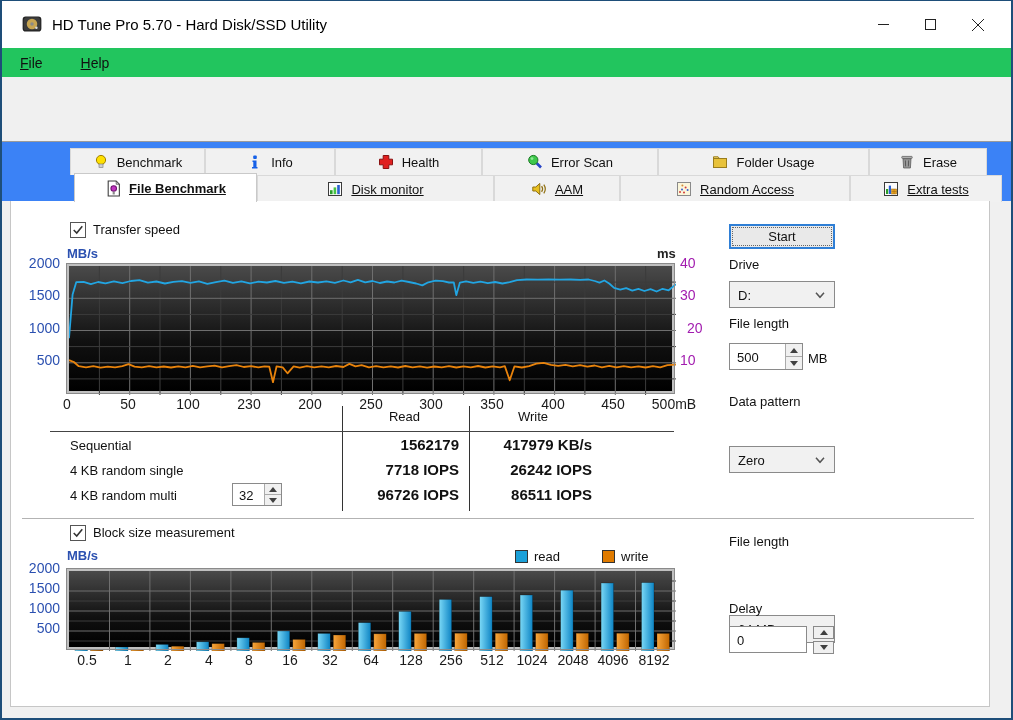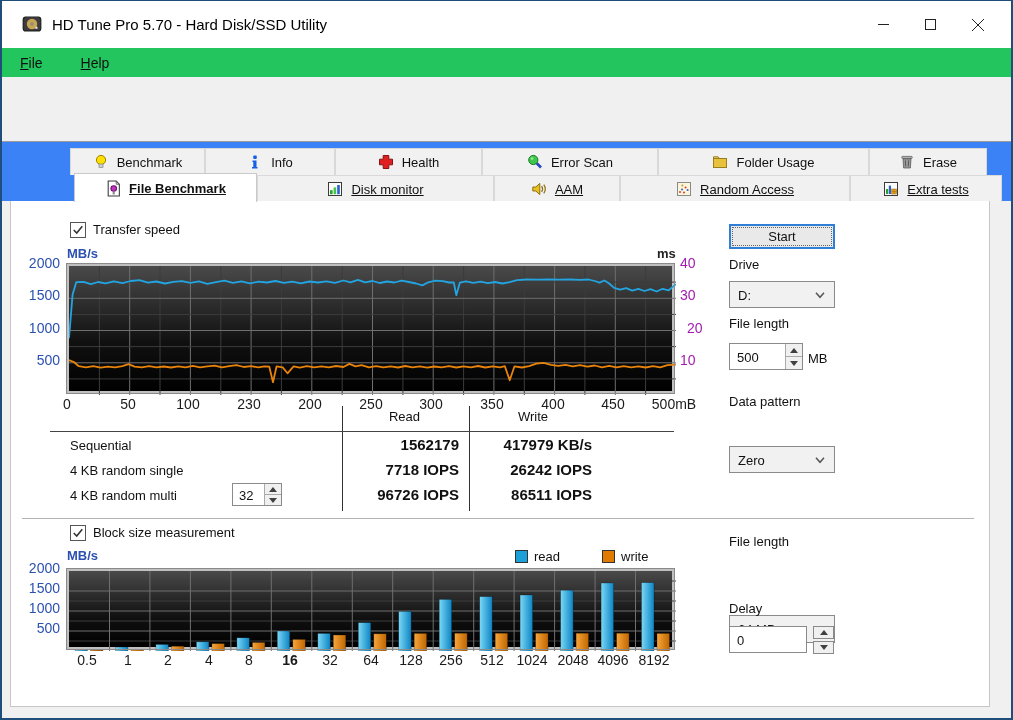--- a/index.html
+++ b/index.html
@@ -519,21 +519,21 @@
       <span class="tick" style="right:0; top:32px; font-size:14px;">1000</span>
       <span class="tick" style="right:0; top:12px; font-size:14px;">1500</span>
       <span class="tick" style="right:0; top:-8px; font-size:14px;">2000</span>
     </div>
   <div id="bs-xl" class="abs" style="left:65px; top:652px; width:607px; height:16px;">
       <span class="tick x" style="left:20px; top:0; font-size:14px;">0.5</span>
       <span class="tick x" style="left:61px; top:0; font-size:14px;">1</span>
       <span class="tick x" style="left:101px; top:0; font-size:14px;">2</span>
       <span class="tick x" style="left:142px; top:0; font-size:14px;">4</span>
       <span class="tick x" style="left:182px; top:0; font-size:14px;">8</span>
-      <span class="tick x" style="left:223px; top:0; font-size:14px;font-weight:bold;">16</span>
+      <span class="tick x" style="left:223px; top:0; font-size:14px;">16</span>
       <span class="tick x" style="left:263px; top:0; font-size:14px;">32</span>
       <span class="tick x" style="left:304px; top:0; font-size:14px;">64</span>
       <span class="tick x" style="left:344px; top:0; font-size:14px;">128</span>
       <span class="tick x" style="left:384px; top:0; font-size:14px;">256</span>
       <span class="tick x" style="left:425px; top:0; font-size:14px;">512</span>
       <span class="tick x" style="left:465px; top:0; font-size:14px;">1024</span>
       <span class="tick x" style="left:506px; top:0; font-size:14px;">2048</span>
       <span class="tick x" style="left:546px; top:0; font-size:14px;">4096</span>
       <span class="tick x" style="left:587px; top:0; font-size:14px;">8192</span>
     </div>

